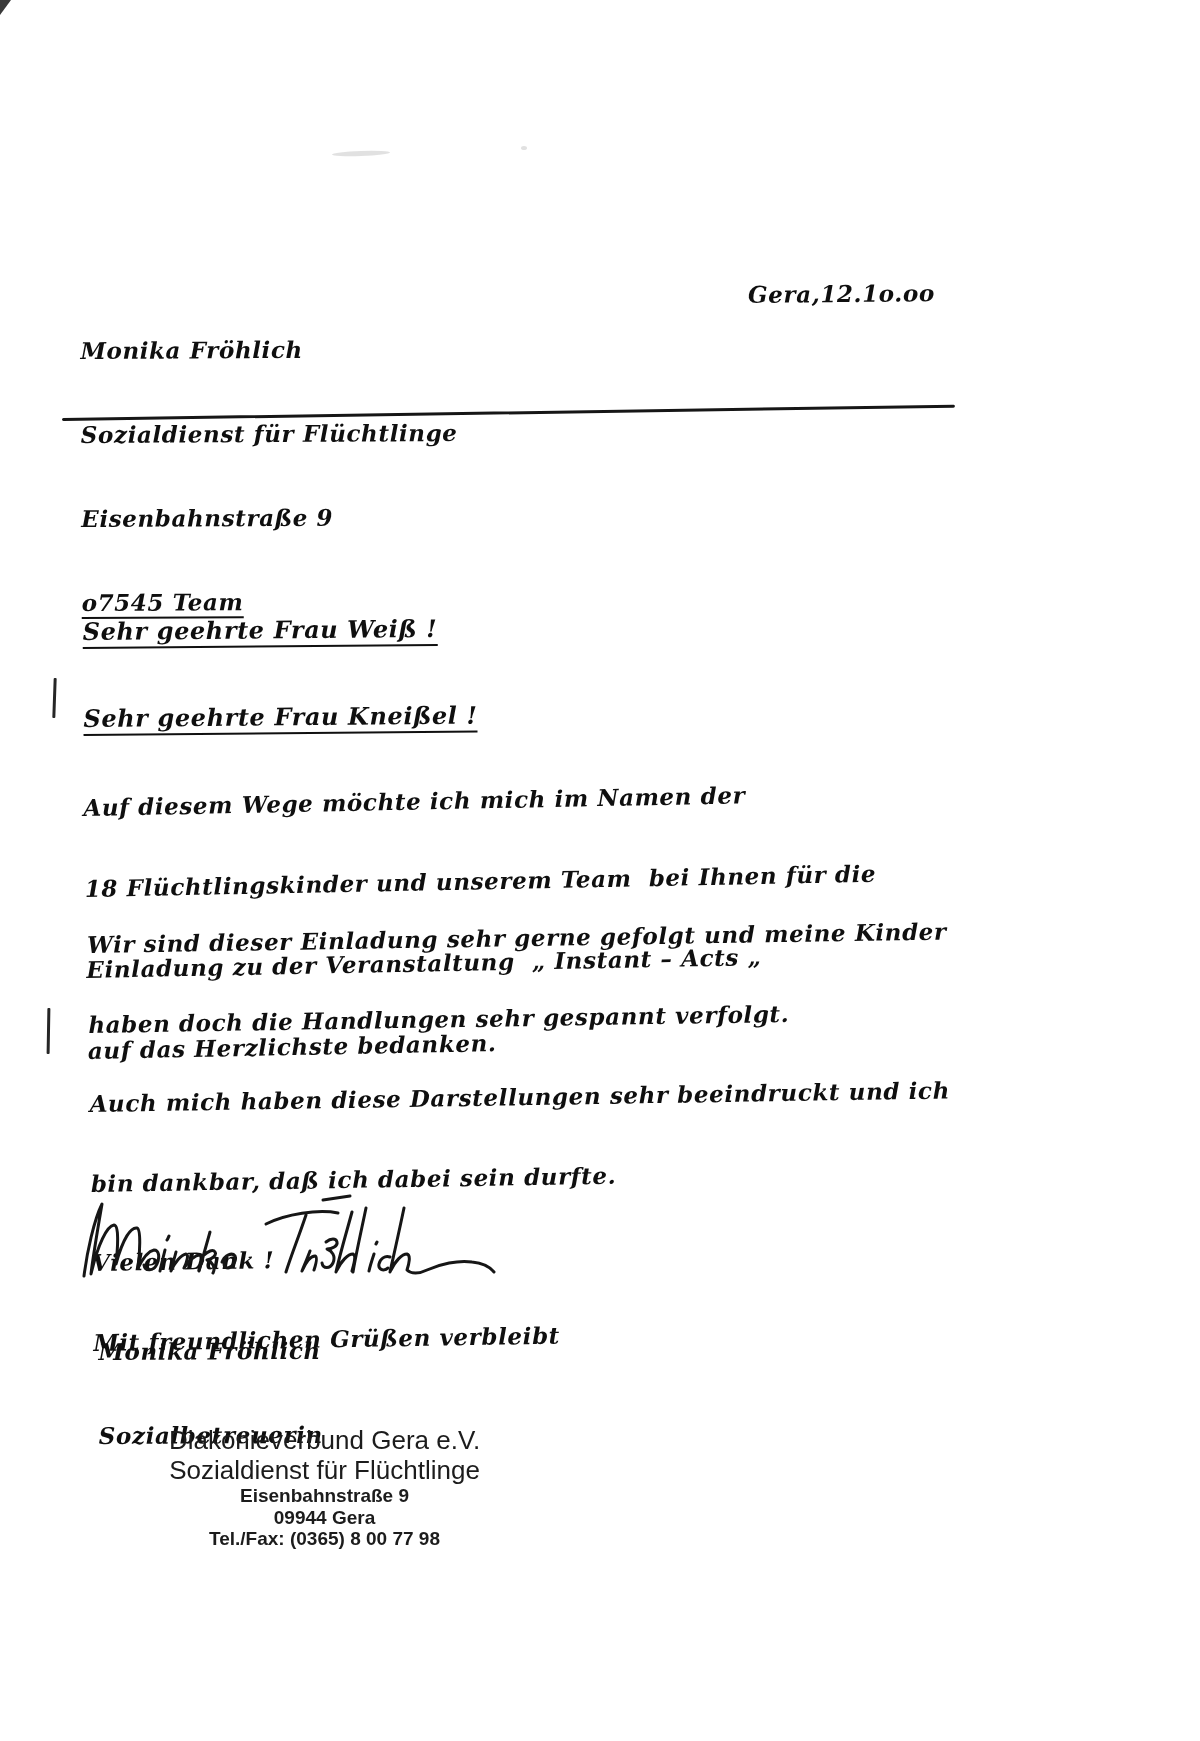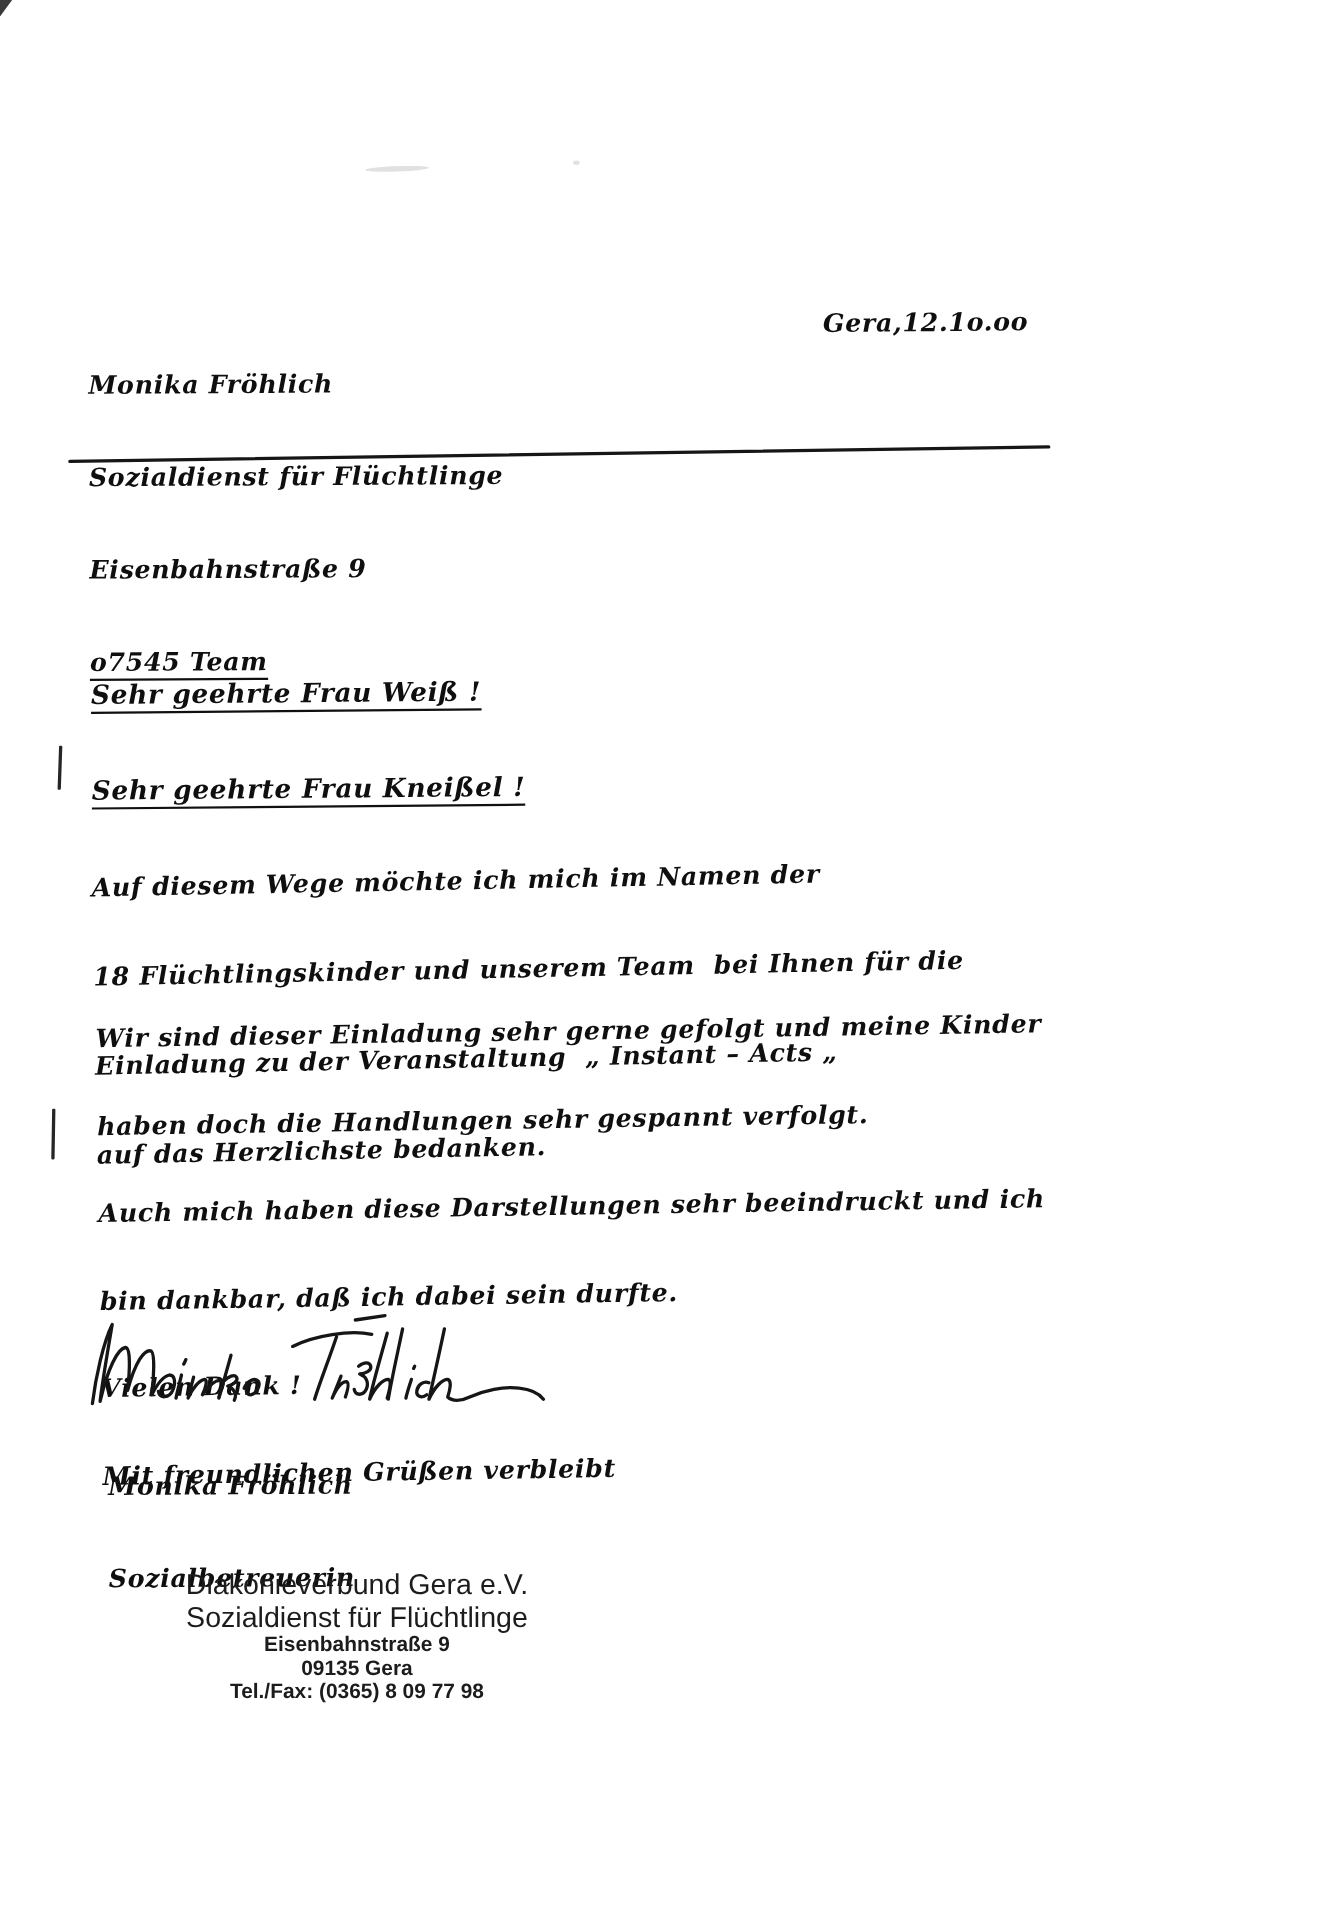--- a/index.html
+++ b/index.html
@@ -129,17 +129,17 @@
 
   <div class="tw typed">
     <div>Monika Fröhlich</div>
     <div>Sozialbetreuerin</div>
   </div>
 
   <div class="footer">
     <div class="big">Diakonieverbund Gera e.V.</div>
     <div class="big">Sozialdienst für Flüchtlinge</div>
     <div class="small">Eisenbahnstraße 9</div>
-    <div class="small">09135 Gera</div>
-    <div class="small">Tel./Fax: (0365) 8 09 77 98</div>
+    <div class="small">09944 Gera</div>
+    <div class="small">Tel./Fax: (0365) 8 00 77 98</div>
   </div>
 
 </div>
 
 </body></html>

